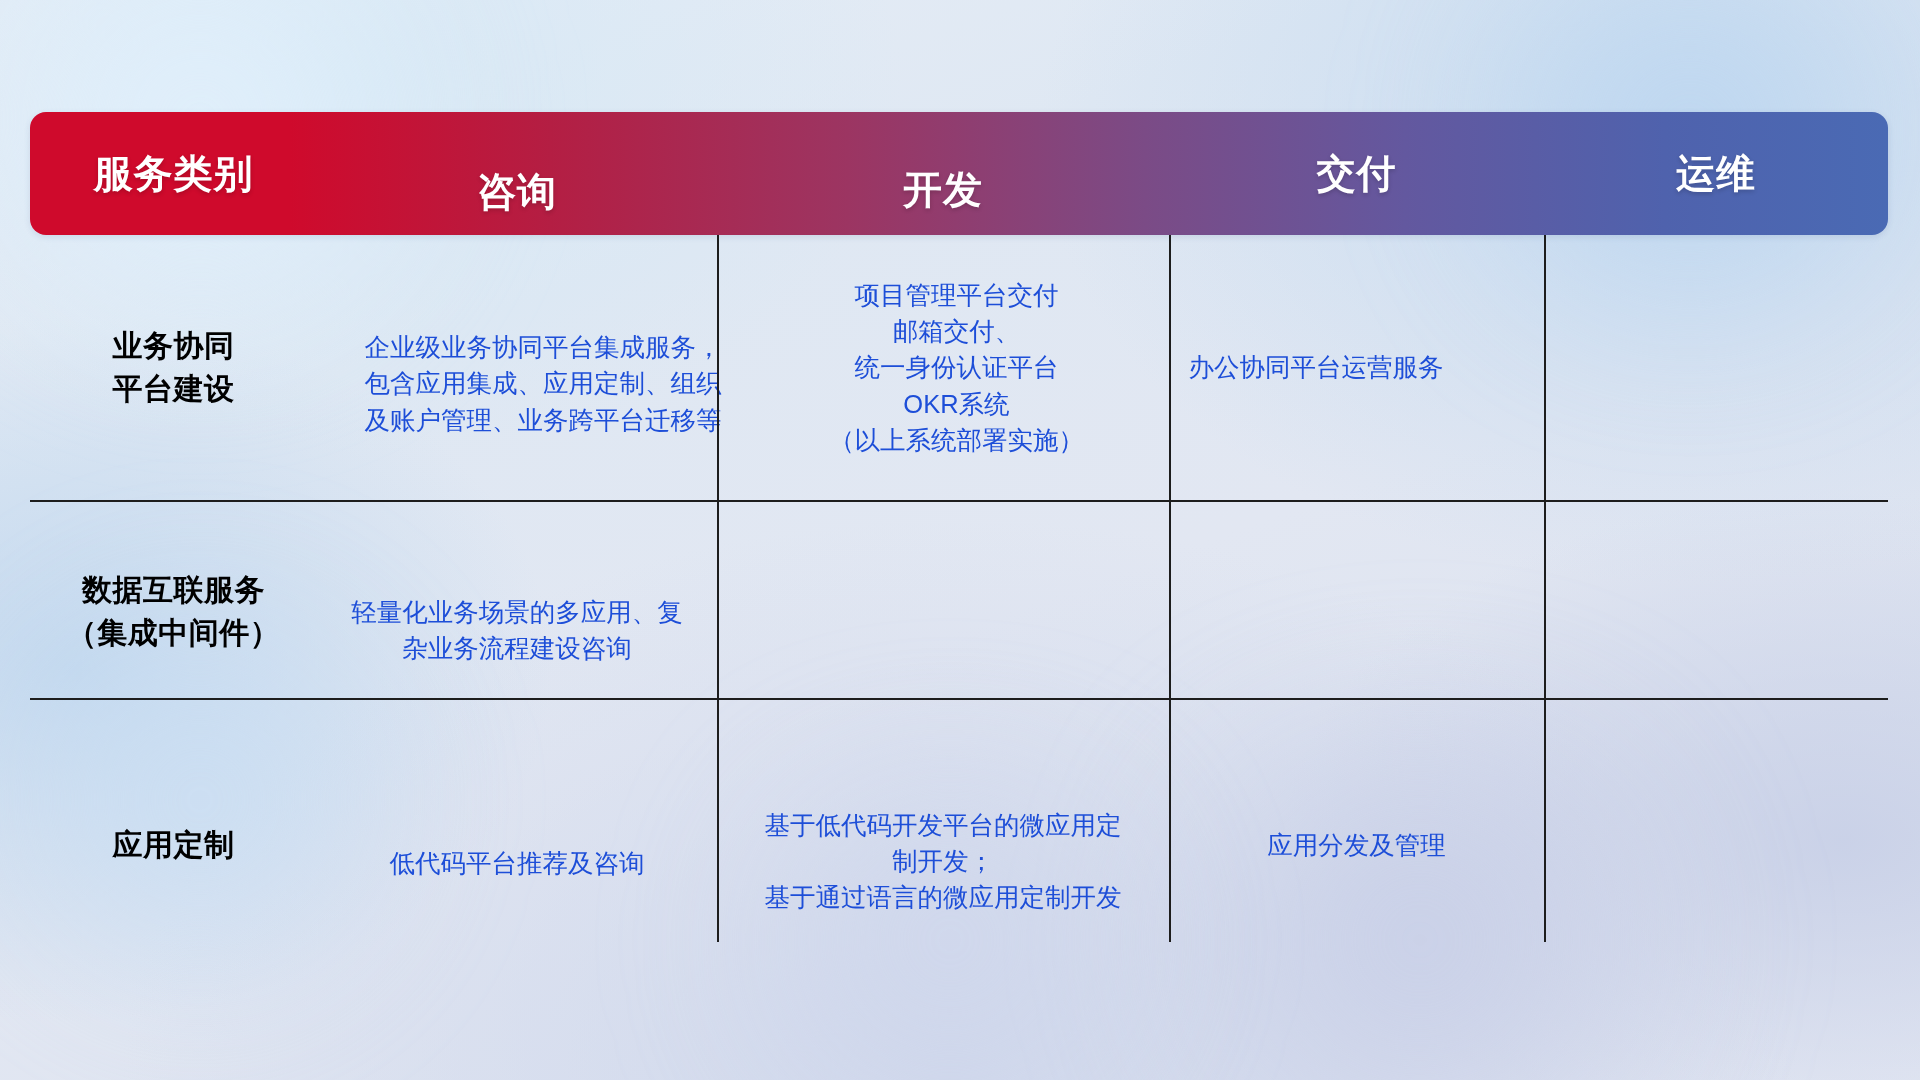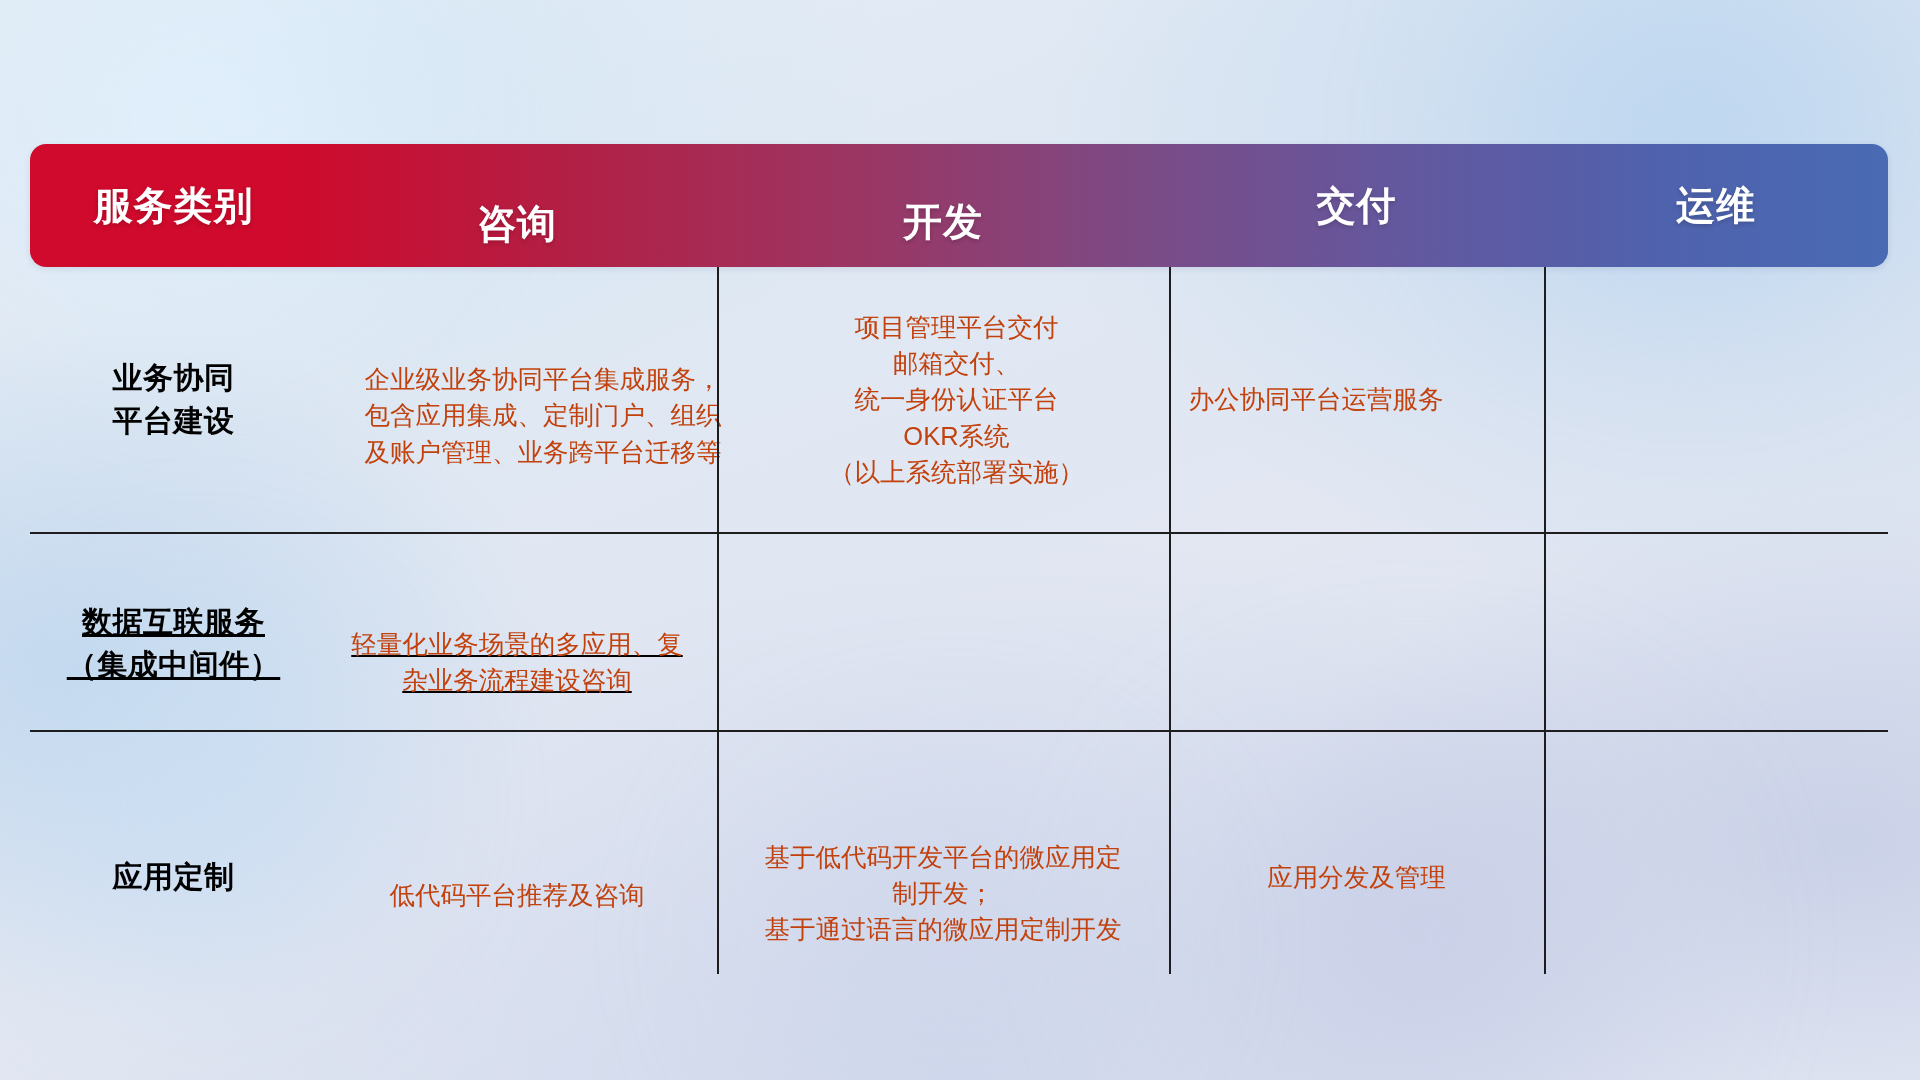--- a/index.html
+++ b/index.html
@@ -37,21 +37,21 @@
              background: radial-gradient(circle, rgba(201,222,243,0.8) 0%, rgba(201,222,243,0) 70%); }
   .bloom-d { right: 120px;  bottom: -120px; width: 760px; height: 520px;
              background: radial-gradient(circle, rgba(196,203,229,0.8) 0%, rgba(196,203,229,0) 70%); }
   .bloom-e { left: 640px;   bottom: -60px; width: 620px; height: 400px;
              background: radial-gradient(circle, rgba(205,213,235,0.75) 0%, rgba(205,213,235,0) 70%); }
 
   
   #table-wrap {
     position: absolute;
     left: 30px;
-    top: 144px;
+    top: 112px;
     width: 1858px;
     height: 830px;
   }
 
   .header-bar {
     position: relative;
     height: 123px;
     border-radius: 16px;
     background: linear-gradient(90deg,
         #cf0a2c 0%,
@@ -82,21 +82,21 @@
     position: relative;
     margin-top: 0px;
   }
 
   .row {
     display: flex;
     position: relative;
   }
 
   .row.r1 { height: 265px; }
-  .row.r2 { height: 223px; text-decoration: underline; }
+  .row.r2 { height: 223px; }
   .row.r3 { height: 244px; }
 
   .cell {
     display: flex;
     align-items: center;
     justify-content: center;
     text-align: center;
     padding: 8px 14px;
     position: relative;
   }
@@ -109,21 +109,21 @@
 
   .cat-cell .txt {
     color: #000000;
     font-size: 30px;
     font-weight: 700;
     line-height: 1.42;
     letter-spacing: 0.5px;
   }
 
   .body-cell .txt {
-    color: #c2410c;
+    color: #1d4ed8;
     font-size: 25.5px;
     font-weight: 400;
     line-height: 1.42;
   }
 
   
   .vline {
     position: absolute;
     top: 0;
     width: 2px;
@@ -165,21 +165,21 @@
 
   <div class="body-grid">
 
     <div class="row r1">
       <div class="cell c0 cat-cell">
         <span class="txt">业务协同
 平台建设</span>
       </div>
       <div class="cell c2 body-cell">
         <span class="txt">企业级业务协同平台集成服务，
-包含应用集成、定制门户、组织
+包含应用集成、应用定制、组织
 及账户管理、业务跨平台迁移等</span>
       </div>
       <div class="cell c3 body-cell">
         <span class="txt">项目管理平台交付
 邮箱交付、
 统一身份认证平台
 OKR系统
 （以上系统部署实施）</span>
       </div>
       <div class="cell c4 body-cell">

